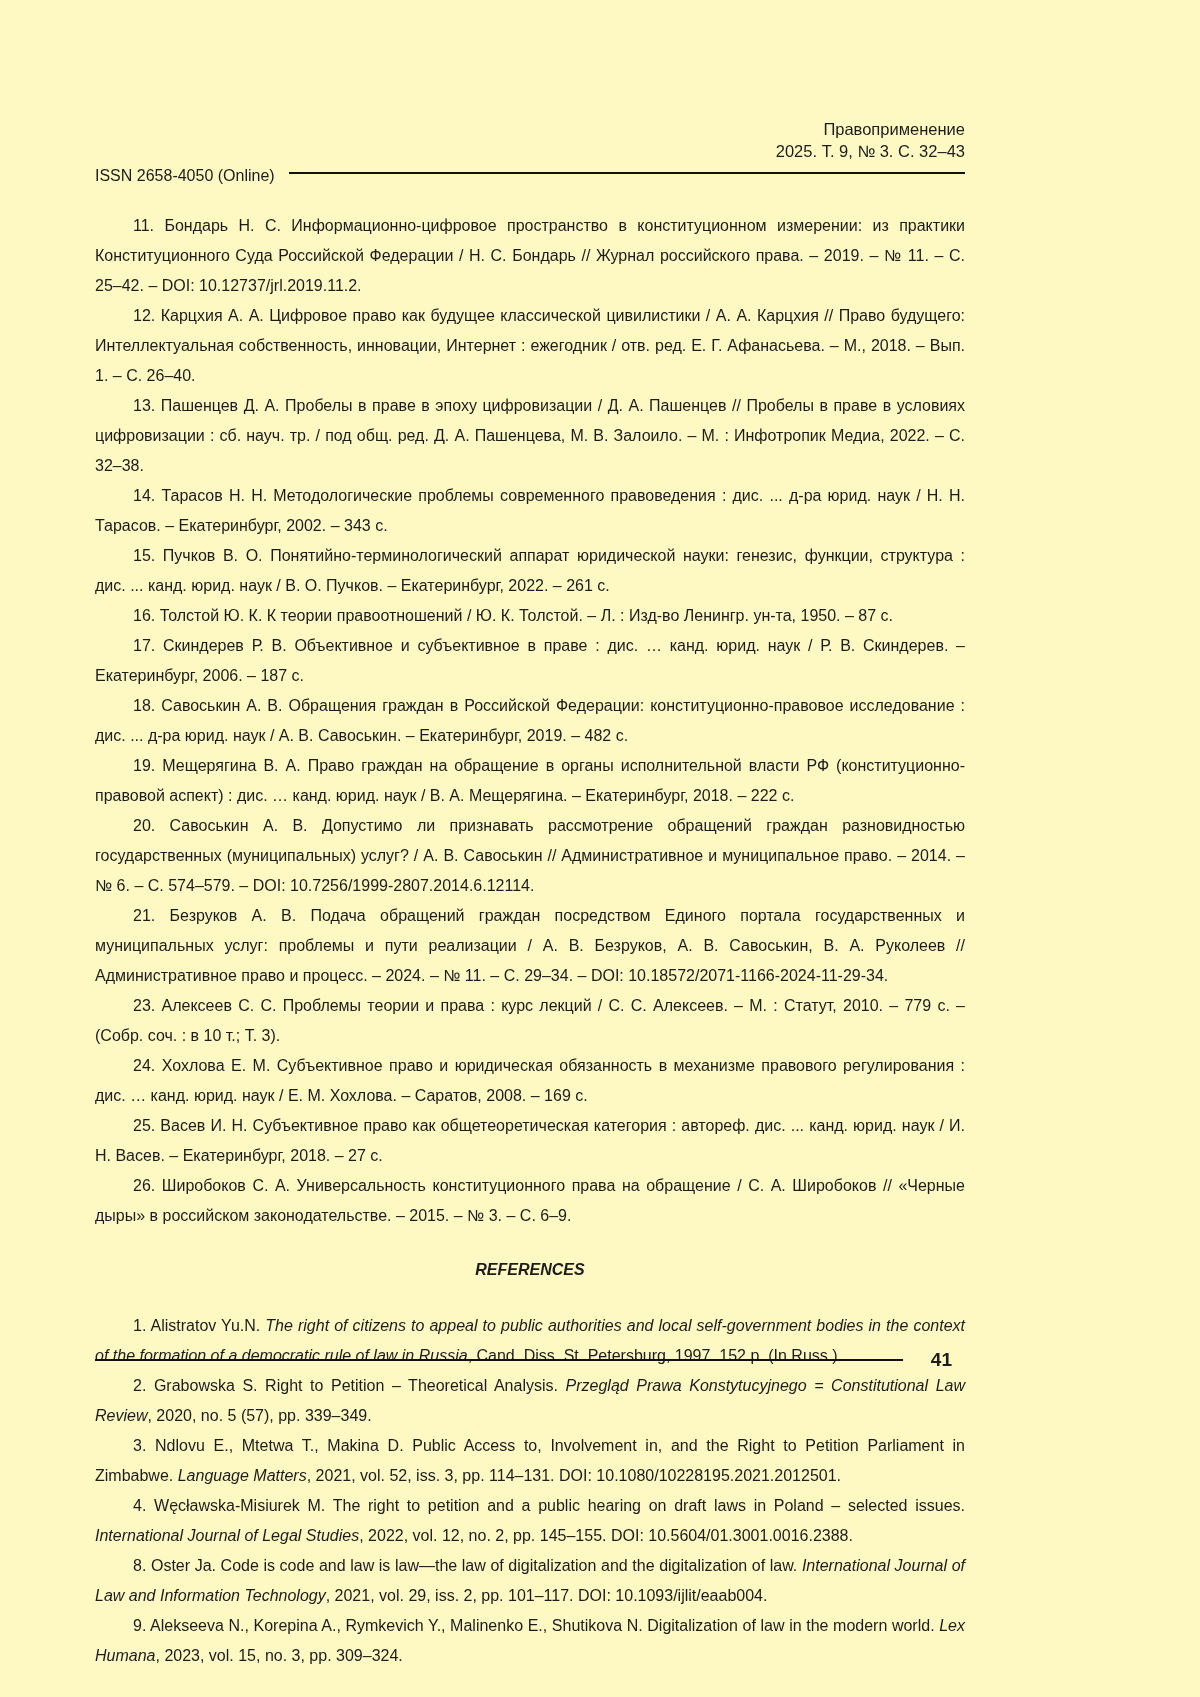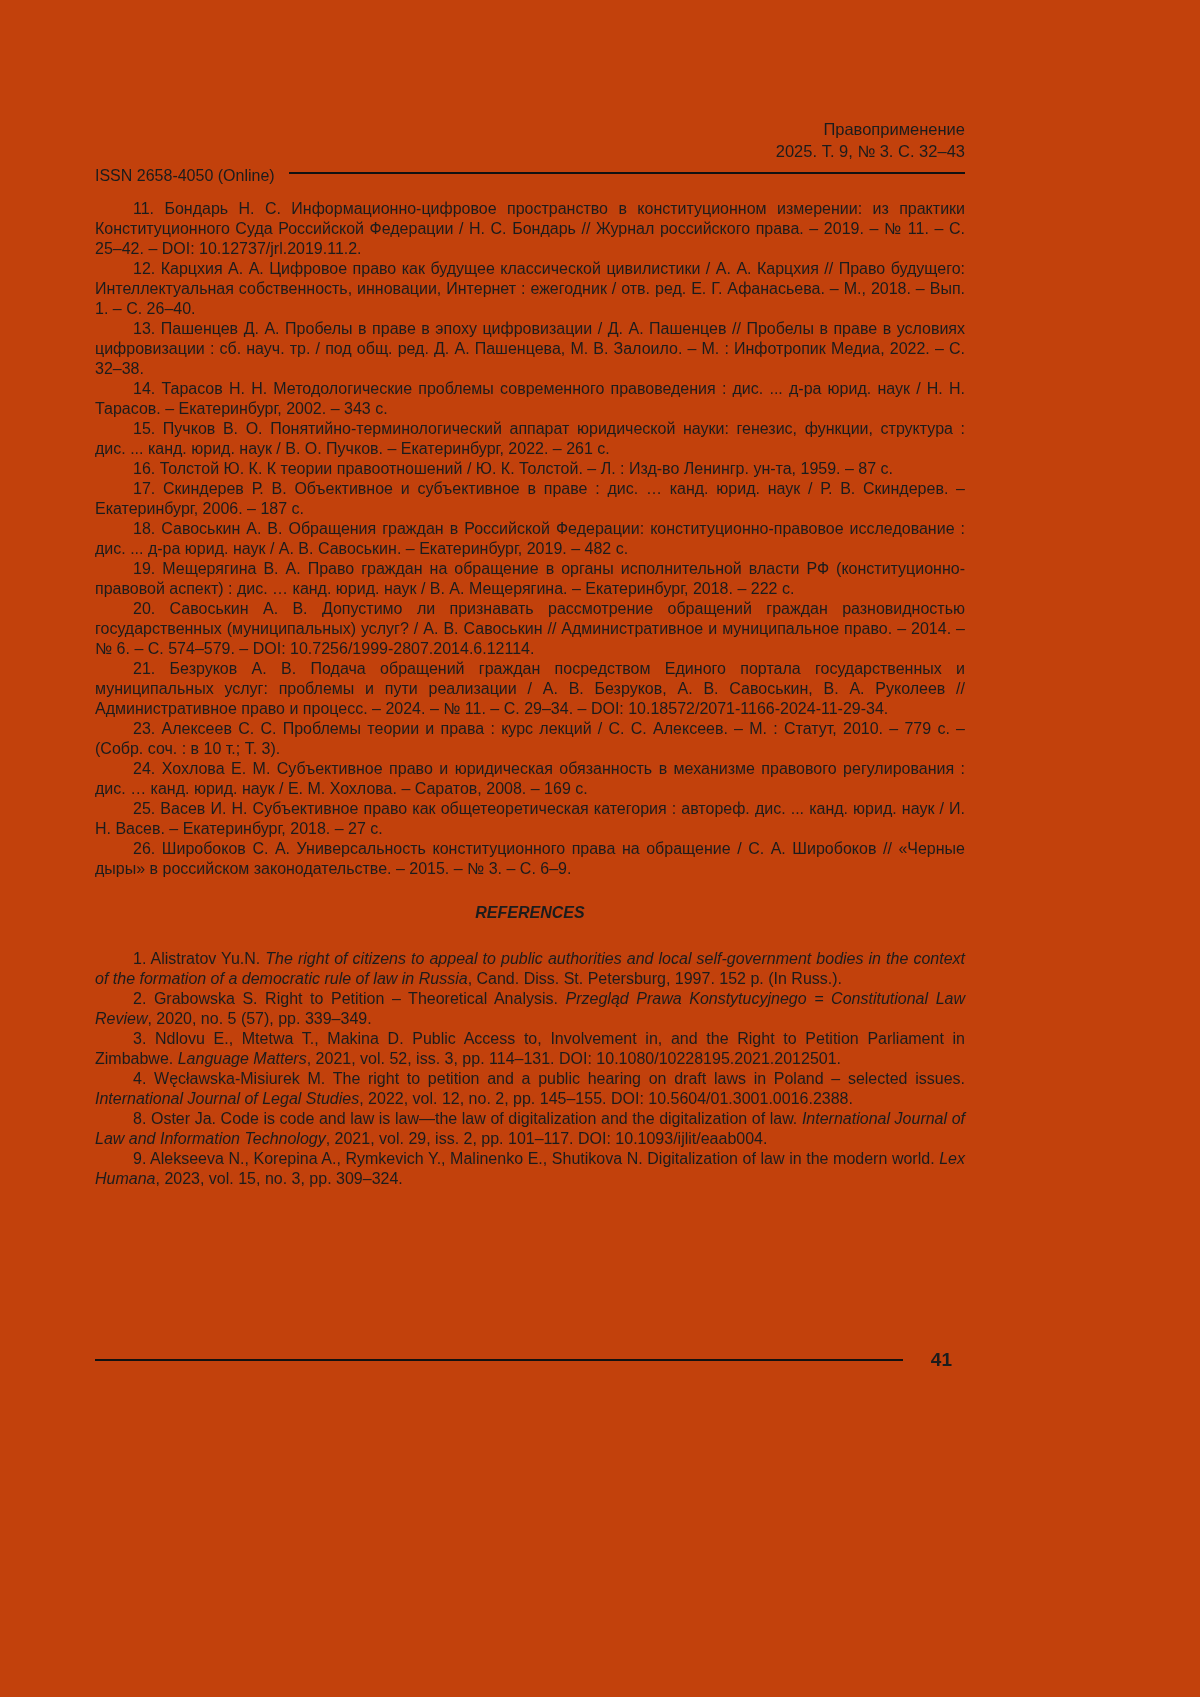--- a/index.html
+++ b/index.html
@@ -1,37 +1,37 @@
 <!DOCTYPE html>
 <html lang="ru"><head>
 <meta charset="utf-8">
 <style>
   * { margin: 0; padding: 0; box-sizing: border-box; }
   html, body { background: #e8e8e8; }
   body { font-family: "Liberation Sans", sans-serif; color: #1c1c1c; }
   .page {
     width: 1200px; height: 1697px;
-    background: #c2410c;
+    background: #fef9c3;
     position: relative;
     overflow: hidden;
     margin: 0 auto;
   }
   .content {
     position: absolute;
     left: 95px; top: 118px;
     width: 870px;
   }
   .head-right { text-align: right; font-size: 16.5px; line-height: 22px; }
   .issn-row { display: flex; align-items: center; margin-top: 5px; text-align: right; }
   .issn-text { font-size: 16px; white-space: nowrap; }
   .head-rule {
     flex: 1 1 auto; height: 2.5px; background: #111;
     margin-left: 14px; transform: translateY(-3px);
   }
-  .body-text { margin-top: 14px; font-size: 16px; line-height: 20px; }
+  .body-text { margin-top: 26px; font-size: 16px; line-height: 30px; }
   p.ref { text-indent: 38px; text-align: justify; margin: 0; }
   .references-heading {
     text-align: center; font-weight: bold; font-style: italic;
     font-size: 16px; margin: 24px 0 26px 0;
   }
   .it { font-style: italic; }
   .footer { position: absolute; left: 95px; top: 1350px; width: 870px; }
   .footer-rule-row { display: flex; align-items: center; padding-right: 13px; }
   .footer-rule { flex: 1 1 auto; height: 2.5px; background: #111; }
   .page-num { font-weight: bold; font-size: 19px; margin-left: 28px; line-height: 20px; }
@@ -53,21 +53,21 @@
       <span class="head-rule"></span>
     </div>
 
     <div class="body-text">
       <div id="ru-refs">
           <p class="ref">11. Бондарь Н. С. Информационно-цифровое пространство в конституционном измерении: из практики Конституционного Суда Российской Федерации / Н. С. Бондарь // Журнал российского права. – 2019. – № 11. – С. 25–42. – DOI: 10.12737/jrl.2019.11.2.</p>
           <p class="ref">12. Карцхия А. А. Цифровое право как будущее классической цивилистики / А. А. Карцхия // Право будущего: Интеллектуальная собственность, инновации, Интернет : ежегодник / отв. ред. Е. Г. Афанасьева. – М., 2018. – Вып. 1. – С. 26–40.</p>
           <p class="ref">13. Пашенцев Д. А. Пробелы в праве в эпоху цифровизации / Д. А. Пашенцев // Пробелы в праве в условиях цифровизации : сб. науч. тр. / под общ. ред. Д. А. Пашенцева, М. В. Залоило. – М. : Инфотропик Медиа, 2022. – С. 32–38.</p>
           <p class="ref">14. Тарасов Н. Н. Методологические проблемы современного правоведения : дис. ... д-ра юрид. наук / Н. Н. Тарасов. – Екатеринбург, 2002. – 343 с.</p>
           <p class="ref">15. Пучков В. О. Понятийно-терминологический аппарат юридической науки: генезис, функции, структура : дис. ... канд. юрид. наук / В. О. Пучков. – Екатеринбург, 2022. – 261 с.</p>
-          <p class="ref">16. Толстой Ю. К. К теории правоотношений / Ю. К. Толстой. – Л. : Изд-во Ленингр. ун-та, 1959. – 87 с.</p>
+          <p class="ref">16. Толстой Ю. К. К теории правоотношений / Ю. К. Толстой. – Л. : Изд-во Ленингр. ун-та, 1950. – 87 с.</p>
           <p class="ref">17. Скиндерев Р. В. Объективное и субъективное в праве : дис. … канд. юрид. наук / Р. В. Скиндерев. – Екатеринбург, 2006. – 187 с.</p>
           <p class="ref">18. Савоськин А. В. Обращения граждан в Российской Федерации: конституционно-правовое исследование : дис. ... д-ра юрид. наук / А. В. Савоськин. – Екатеринбург, 2019. – 482 с.</p>
           <p class="ref">19. Мещерягина В. А. Право граждан на обращение в органы исполнительной власти РФ (конституционно-правовой аспект) : дис. … канд. юрид. наук / В. А. Мещерягина. – Екатеринбург, 2018. – 222 с.</p>
           <p class="ref">20. Савоськин А. В. Допустимо ли признавать рассмотрение обращений граждан разновидностью государственных (муниципальных) услуг? / А. В. Савоськин // Административное и муниципальное право. – 2014. – № 6. – С. 574–579. – DOI: 10.7256/1999-2807.2014.6.12114.</p>
           <p class="ref">21. Безруков А. В. Подача обращений граждан посредством Единого портала государственных и муниципальных услуг: проблемы и пути реализации / А. В. Безруков, А. В. Савоськин, В. А. Руколеев // Административное право и процесс. – 2024. – № 11. – С. 29–34. – DOI: 10.18572/2071-1166-2024-11-29-34.</p>
           <p class="ref">23. Алексеев С. С. Проблемы теории и права : курс лекций / С. С. Алексеев. – М. : Статут, 2010. – 779 с. – (Собр. соч. : в 10 т.; Т. 3).</p>
           <p class="ref">24. Хохлова Е. М. Субъективное право и юридическая обязанность в механизме правового регулирования : дис. … канд. юрид. наук / Е. М. Хохлова. – Саратов, 2008. – 169 с.</p>
           <p class="ref">25. Васев И. Н. Субъективное право как общетеоретическая категория : автореф. дис. ... канд. юрид. наук / И. Н. Васев. – Екатеринбург, 2018. – 27 с.</p>
           <p class="ref">26. Широбоков С. А. Универсальность конституционного права на обращение / С. А. Широбоков // «Черные дыры» в российском законодательстве. – 2015. – № 3. – С. 6–9.</p>
         </div>

